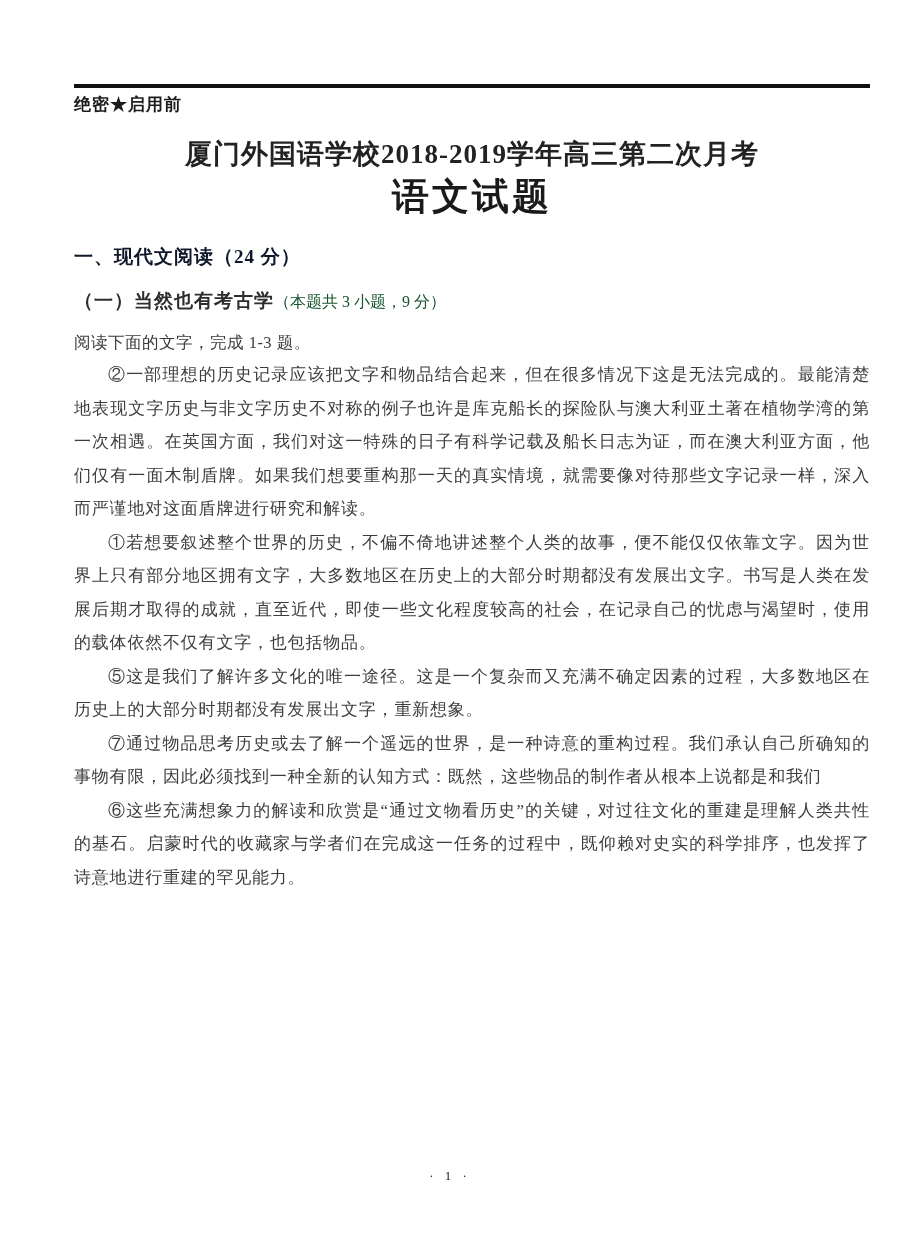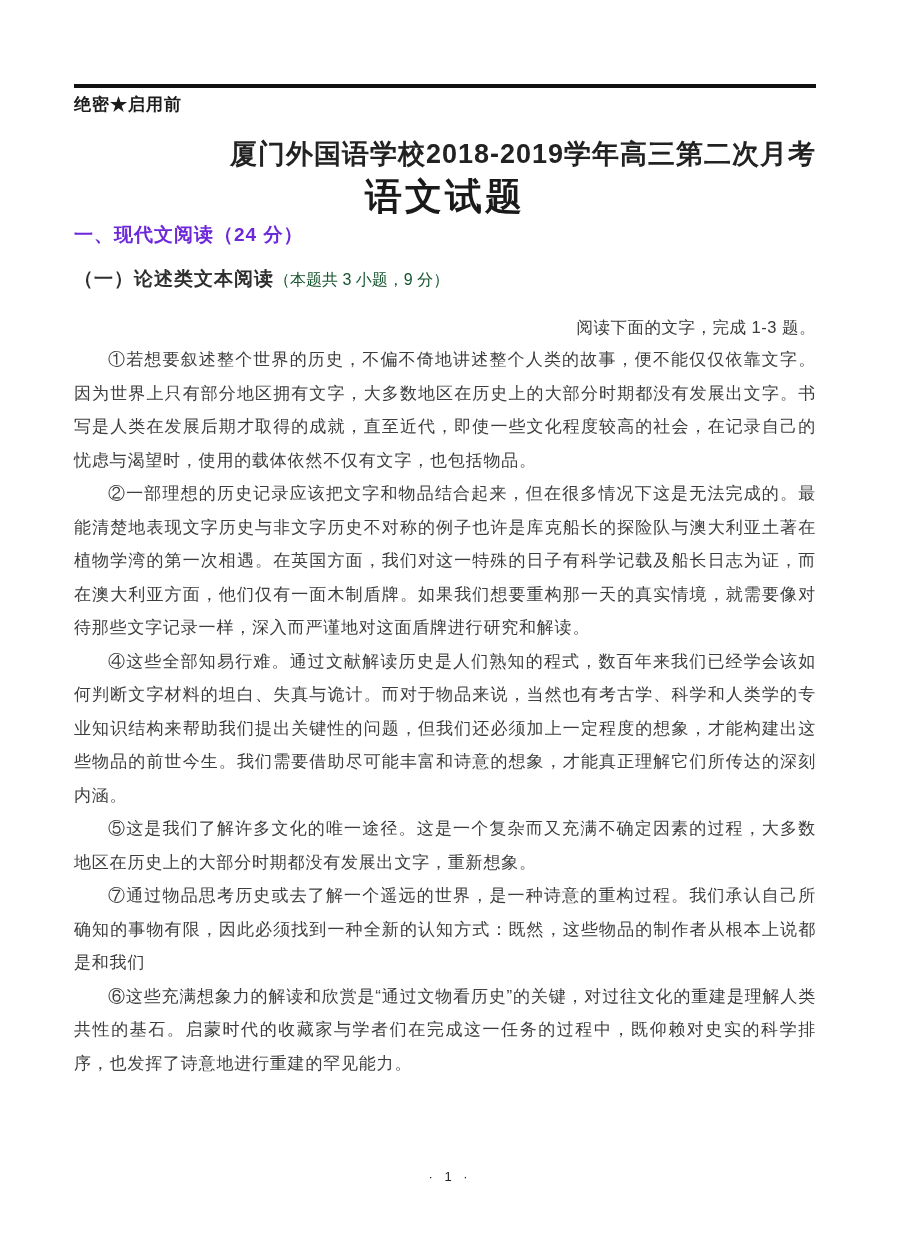--- a/index.html
+++ b/index.html
@@ -6,80 +6,80 @@
     margin: 0;
     padding: 0;
     background: #ffffff;
   }
   .page {
     position: relative;
     width: 900px;
     height: 1246px;
     margin: 0 auto;
     background: #ffffff;
-    font-family: Liberation Sans, sans-serif;
+    font-family: Liberation Serif, serif;
     color: #333333;
     overflow: hidden;
     box-sizing: border-box;
-    padding: 0 84px 0 74px;
+    padding: 0 30px 0 74px;
   }
   .top-rule {
     margin-top: 84px;
     height: 4px;
     background: #111111;
     width: 100%;
   }
   .classification {
     margin-top: 5px;
     font-size: 17px;
     font-weight: bold;
     color: #1c1c1c;
     letter-spacing: 1px;
   }
   .exam-title {
     margin-top: 20px;
-    text-align: right;
+    text-align: center;
     font-size: 27px;
     font-weight: 600;
     color: #222222;
     letter-spacing: 1px;
   }
   .paper-title {
     text-align: center;
     font-size: 37px;
     font-weight: bold;
     color: #1a1a1a;
     letter-spacing: 3px;
   }
   .section-heading {
+    margin-top: 22px;
     font-size: 19px;
     font-weight: bold;
-    color: #6d28d9;
+    color: #0f172a;
     letter-spacing: 1px;
   }
   .sub-heading {
     margin-top: 18px;
     font-size: 19px;
     color: #2e2e2e;
   }
   .sub-heading .main {
     font-weight: bold;
     letter-spacing: 1px;
   }
   .sub-heading .note {
     font-size: 16px;
     font-weight: normal;
     color: #14532d;
   }
   .instruction {
-    margin-top: 25px;
+    margin-top: 18px;
     font-size: 16.5px;
     color: #3a3a3a;
     letter-spacing: 0.5px;
-    text-align: right;
   }
   .passage {
     margin-top: 4px;
   }
   .passage p {
     margin: 0;
     font-size: 17px;
     line-height: 33.5px;
     text-align: justify;
     text-indent: 2em;
@@ -106,29 +106,28 @@
 
   <div class="classification">绝密★启用前</div>
 
   <div class="exam-title">厦门外国语学校2018-2019学年高三第二次月考</div>
 
   <div class="paper-title">语文试题</div>
 
   <div class="section-heading">一、现代文阅读（24 分）</div>
 
   <div class="sub-heading">
-    <span class="main">（一）论述类文本阅读</span><span class="note">（本题共 3 小题，9 分）</span>
+    <span class="main">（一）当然也有考古学</span><span class="note">（本题共 3 小题，9 分）</span>
   </div>
 
   <div class="instruction">阅读下面的文字，完成 1-3 题。</div>
 
   <div class="passage">
+    <p>②一部理想的历史记录应该把文字和物品结合起来，但在很多情况下这是无法完成的。最能清楚地表现文字历史与非文字历史不对称的例子也许是库克船长的探险队与澳大利亚土著在植物学湾的第一次相遇。在英国方面，我们对这一特殊的日子有科学记载及船长日志为证，而在澳大利亚方面，他们仅有一面木制盾牌。如果我们想要重构那一天的真实情境，就需要像对待那些文字记录一样，深入而严谨地对这面盾牌进行研究和解读。</p>
     <p>①若想要叙述整个世界的历史，不偏不倚地讲述整个人类的故事，便不能仅仅依靠文字。因为世界上只有部分地区拥有文字，大多数地区在历史上的大部分时期都没有发展出文字。书写是人类在发展后期才取得的成就，直至近代，即使一些文化程度较高的社会，在记录自己的忧虑与渴望时，使用的载体依然不仅有文字，也包括物品。</p>
-    <p>②一部理想的历史记录应该把文字和物品结合起来，但在很多情况下这是无法完成的。最能清楚地表现文字历史与非文字历史不对称的例子也许是库克船长的探险队与澳大利亚土著在植物学湾的第一次相遇。在英国方面，我们对这一特殊的日子有科学记载及船长日志为证，而在澳大利亚方面，他们仅有一面木制盾牌。如果我们想要重构那一天的真实情境，就需要像对待那些文字记录一样，深入而严谨地对这面盾牌进行研究和解读。</p>
-    <p>④这些全部知易行难。通过文献解读历史是人们熟知的程式，数百年来我们已经学会该如何判断文字材料的坦白、失真与诡计。而对于物品来说，当然也有考古学、科学和人类学的专业知识结构来帮助我们提出关键性的问题，但我们还必须加上一定程度的想象，才能构建出这些物品的前世今生。我们需要借助尽可能丰富和诗意的想象，才能真正理解它们所传达的深刻内涵。</p>
     <p>⑤这是我们了解许多文化的唯一途径。这是一个复杂而又充满不确定因素的过程，大多数地区在历史上的大部分时期都没有发展出文字，重新想象。</p>
     <p>⑦通过物品思考历史或去了解一个遥远的世界，是一种诗意的重构过程。我们承认自己所确知的事物有限，因此必须找到一种全新的认知方式：既然，这些物品的制作者从根本上说都是和我们</p>
     <p>⑥这些充满想象力的解读和欣赏是“通过文物看历史”的关键，对过往文化的重建是理解人类共性的基石。启蒙时代的收藏家与学者们在完成这一任务的过程中，既仰赖对史实的科学排序，也发挥了诗意地进行重建的罕见能力。</p>
   </div>
 
   <div class="page-number">· 1 ·</div>
 
 </div>
 
 </body></html>

